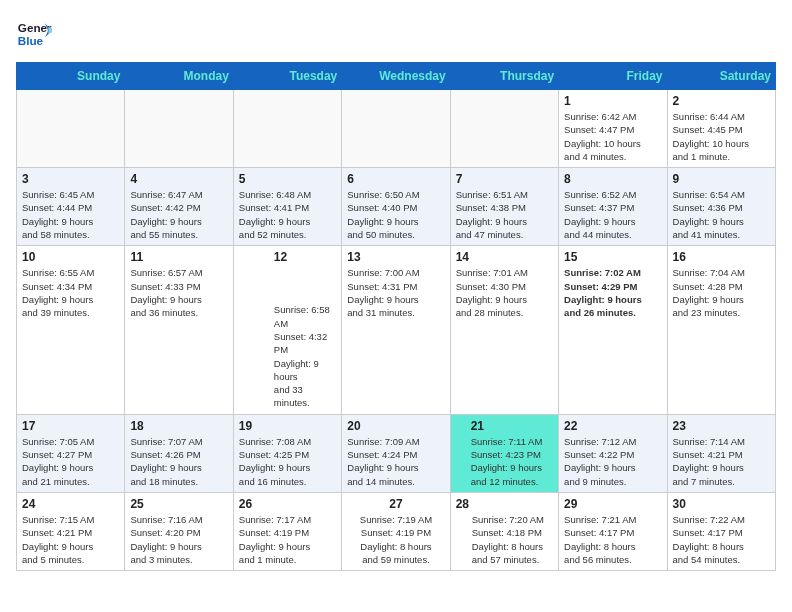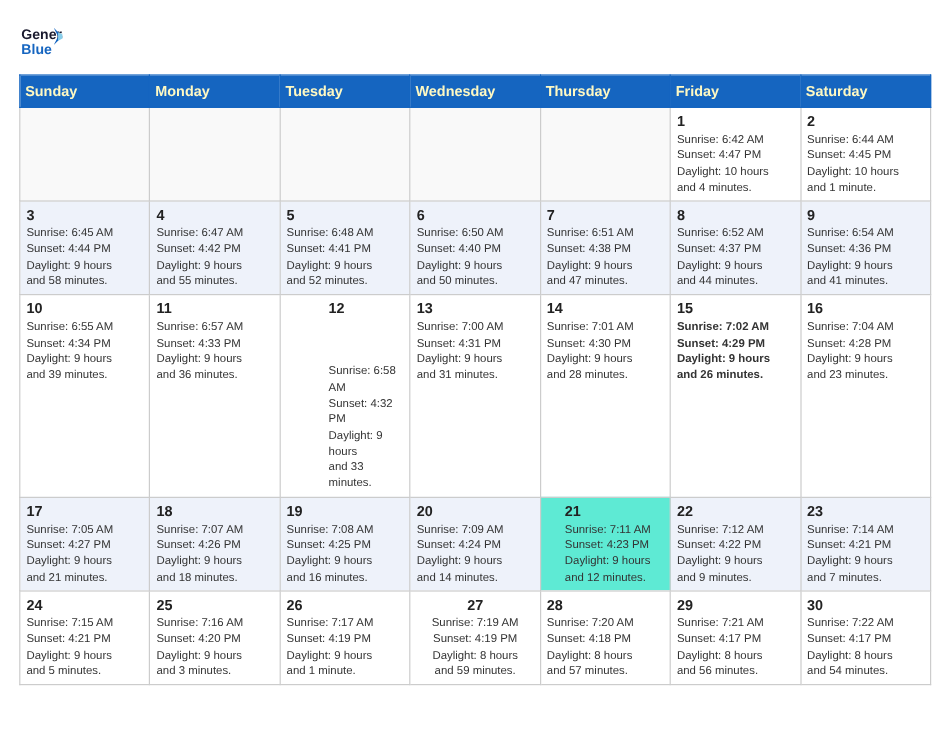--- a/index.html
+++ b/index.html
@@ -36,25 +36,25 @@
     .location {
       font-size: 14px;
       color: #444;
     }
     .calendar {
       width: 100%;
       border-collapse: collapse;
     }
     .calendar th {
       background: #1565c0;
-      color: #fef9c3;
+      color: #5eead4;
       font-size: 12px;
       font-weight: bold;
       padding: 6px 4px;
-      text-align: left;
+      text-align: right;
       border: 1px solid #1565c0;
     }
     .calendar td {
       vertical-align: top;
       border: 1px solid #ccc;
       padding: 4px 5px;
       font-size: 10px;
       color: #333;
       width: calc(100% / 7);
       min-height: 80px;
@@ -315,21 +315,21 @@
         </td>
         <td style="background: rgb(255, 255, 255); text-align: center;">
           <span class="day-number">27</span>
           <div class="day-info" style="white-space: pre-line;">Sunrise: 7:19 AM
 Sunset: 4:19 PM
 Daylight: 8 hours
 and 59 minutes.</div>
         </td>
         <td style="background: rgb(255, 255, 255);">
           <span class="day-number">28</span>
-          <div class="day-info" style="white-space: pre-line;">Sunrise: 7:20 AM
+          <div class="day-info" style="white-space: pre-line; margin-left: 16px;">Sunrise: 7:20 AM
 Sunset: 4:18 PM
 Daylight: 8 hours
 and 57 minutes.</div>
         </td>
         <td style="background: rgb(255, 255, 255);">
           <span class="day-number">29</span>
           <div class="day-info" style="white-space: pre-line;">Sunrise: 7:21 AM
 Sunset: 4:17 PM
 Daylight: 8 hours
 and 56 minutes.</div>

